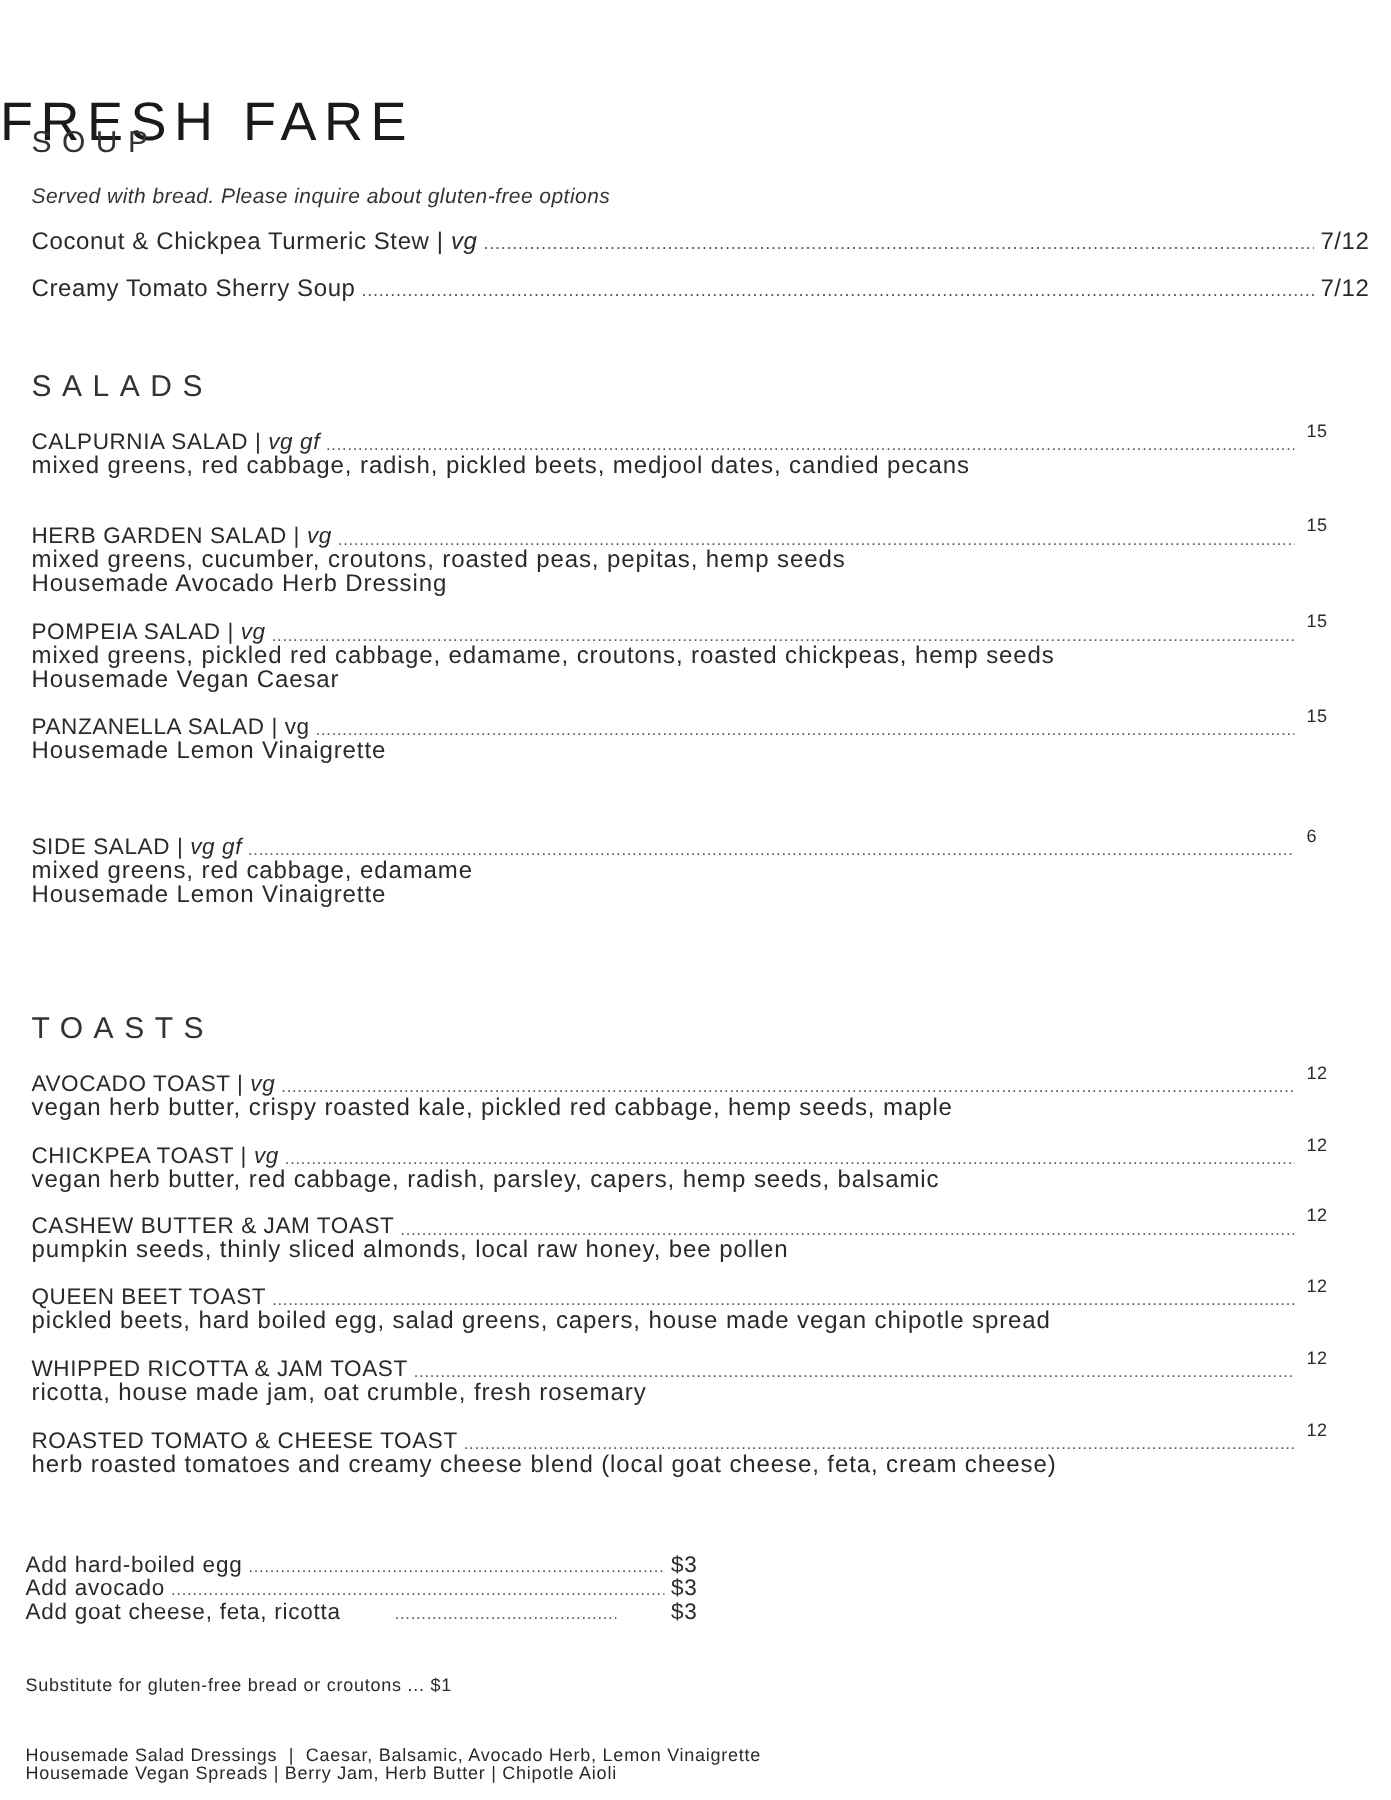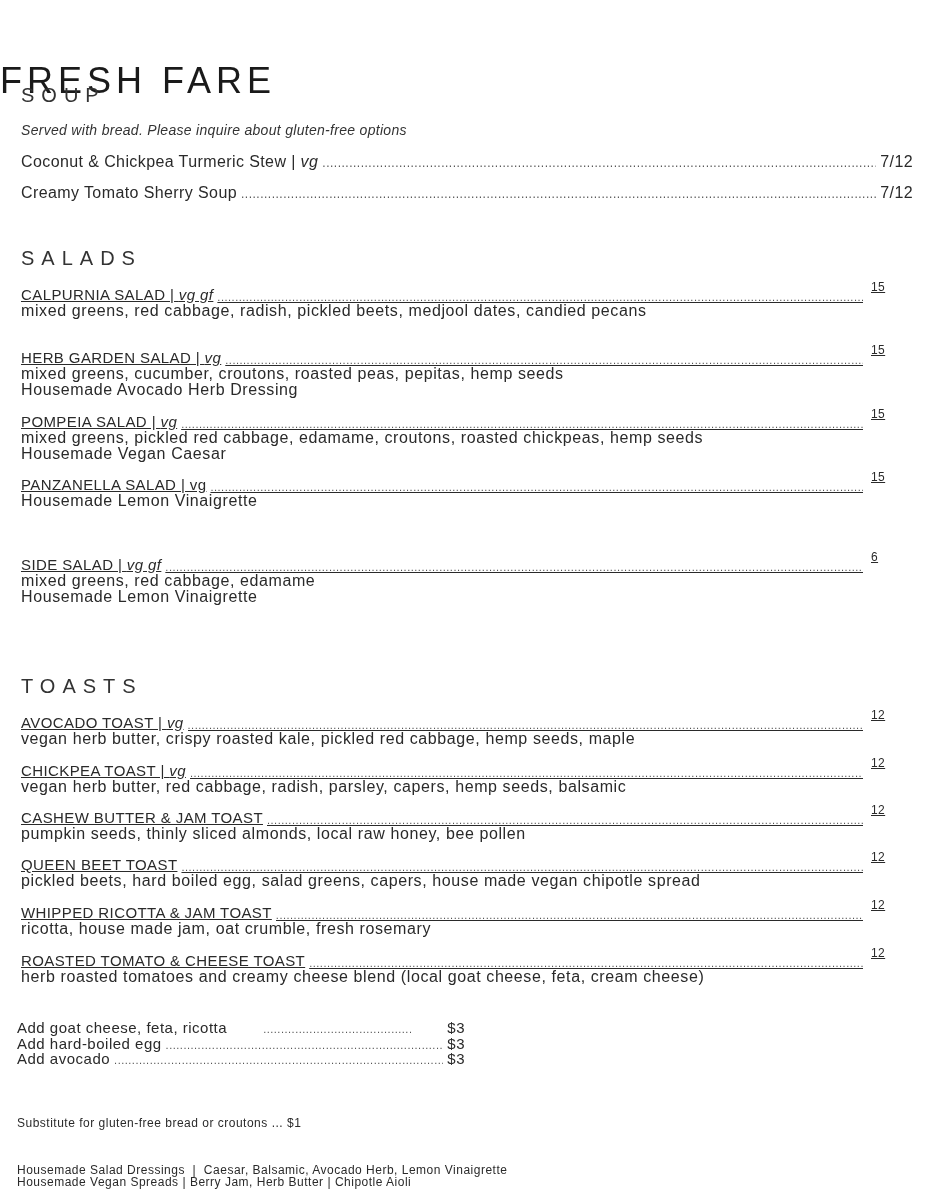--- a/index.html
+++ b/index.html
@@ -27,21 +27,21 @@
       flex: 1; overflow: hidden; white-space: nowrap; margin: 0 4px; color: #555;
       font-size: 12px; letter-spacing: 0.5px;
     }
     .dots::before {
       content: "................................................................................................................................................................................................................................................................................";
     }
     .price { white-space: nowrap; }
 
     .item { position: absolute; left: 21px; width: 872px; }
     .item .head {
-      display: flex; align-items: flex-end; font-size: 15px; line-height: 16px; letter-spacing: 0.4px; color: #2a2a2a; text-decoration: underline;
+      display: flex; align-items: flex-end; font-size: 15px; line-height: 16px; letter-spacing: 0.4px; color: #2a2a2a;
     }
     .item .head .name { white-space: nowrap; }
     .item .head .tag { font-style: italic; white-space: pre; }
     .item .head .dots { font-size: 11px; line-height: 12px; margin: 0 2px 0 4px; }
     .item .head .price { position: relative; top: -8px; margin-left: 6px; font-size: 12px; width: 22px; }
     .item .desc, .item .dressing {
       font-size: 16px; line-height: 16px; letter-spacing: 0.6px; color: #2a2a2a; white-space: nowrap;
     }
 
     .addon {
@@ -181,21 +181,21 @@
 <div class="addon" style="top:1036px;">
   <span>Add hard-boiled egg</span>
   <span class="dots"></span>
   <span>$3</span>
 </div>
 <div class="addon" style="top:1051px;">
   <span>Add avocado</span>
   <span class="dots"></span>
   <span>$3</span>
 </div>
-<div class="addon" style="top:1020px;gap:32px;">
+<div class="addon" style="top:1067px;gap:32px;">
   <span>Add goat cheese, feta, ricotta</span>
   <span class="dots"></span>
   <span>$3</span>
 </div>
 
 <div class="footer-line" style="top:1115px;">Substitute for gluten-free bread or croutons ... $1</div>
 <div class="footer-line" style="top:1146px;margin-top:28px;">Housemade Vegan Spreads | Berry Jam, Herb Butter | Chipotle Aioli</div>
 <div class="footer-line" style="top:1162px;">Housemade Salad Dressings  |  Caesar, Balsamic, Avocado Herb, Lemon Vinaigrette</div>
 
 </body></html>

